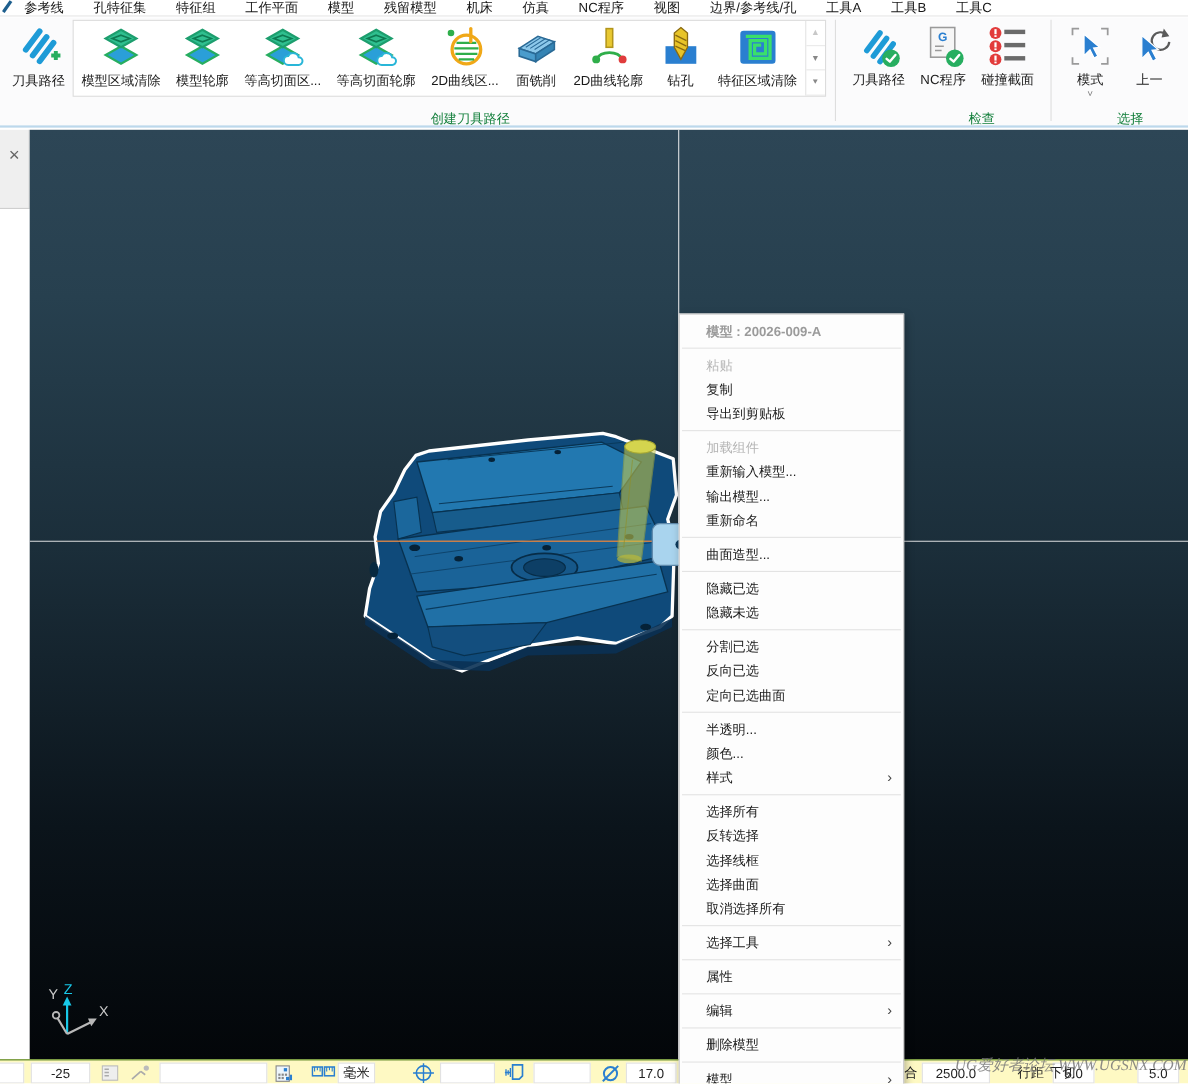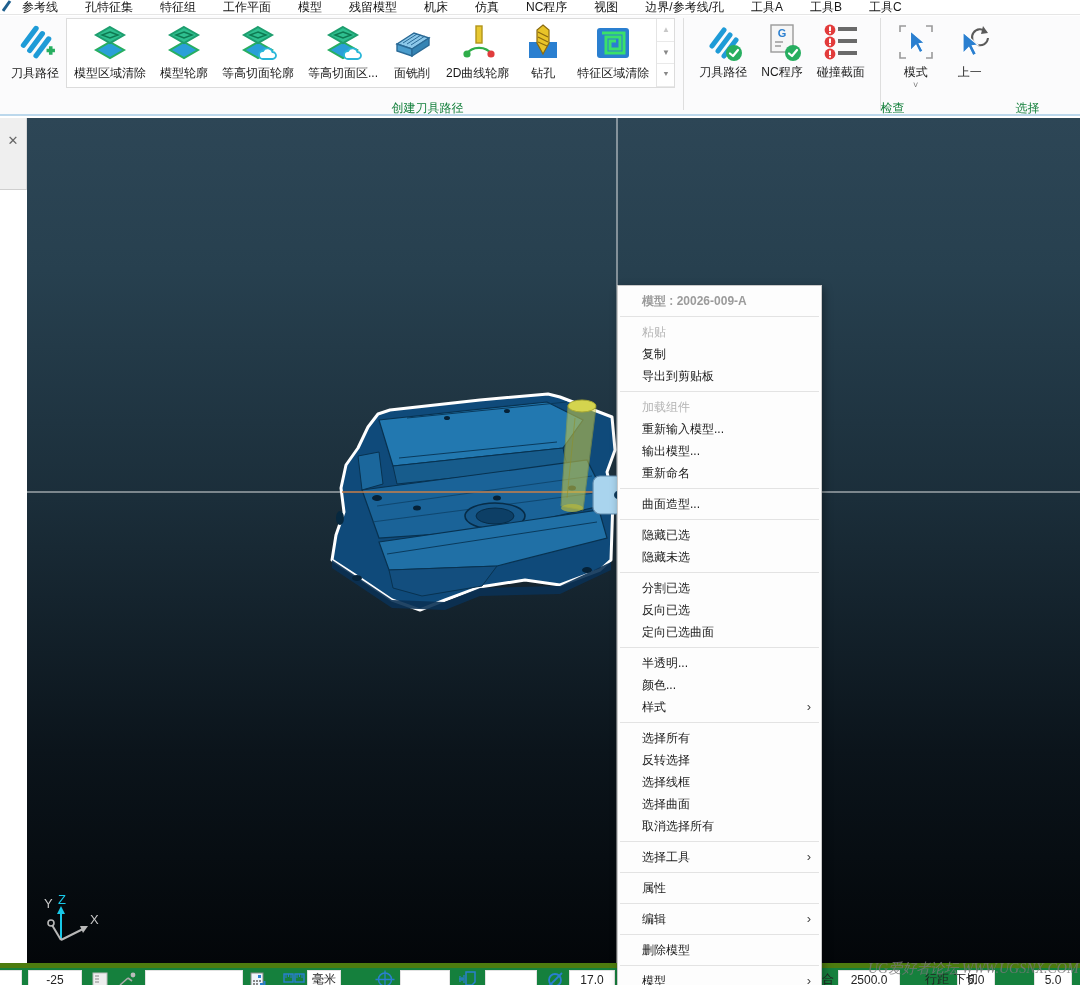--- a/index.html
+++ b/index.html
@@ -33,21 +33,21 @@
   .viewport svg{position:absolute;left:0;top:0;}
   
   .ctxmenu{position:absolute;left:617px;top:285px;width:205px;height:720px;background:#fdfdfd;border:1px solid #c9c9c9;
            box-shadow:2px 3px 8px rgba(0,0,0,.35);z-index:30;box-sizing:border-box;padding-top:4px;font-size:12px;}
   .ctx-header{height:22px;line-height:22px;padding-left:24px;font-weight:bold;color:#9b9b9b;white-space:nowrap;}
   .mi{height:22px;line-height:22px;padding-left:24px;position:relative;white-space:nowrap;color:#1a1a1a;cursor:default;}
   .mi.dis{color:#b4b4b4;}
   .mi .sub{position:absolute;right:10px;top:0;color:#444;font-size:13px;}
   .msep{border-top:1px solid #e3e3e3;margin:4px 2px;height:0;}
   
-  .statusbar{position:absolute;left:0;top:963px;width:1080px;height:22px;background:#15803d;border-top:5px solid #4d7c0f;z-index:10;box-sizing:border-box;text-decoration:underline;}
+  .statusbar{position:absolute;left:0;top:963px;width:1080px;height:22px;background:#fef9c3;border-top:1px solid #4d7c0f;z-index:10;box-sizing:border-box;text-decoration:underline;}
   .sb-cell{position:absolute;top:2px;height:19px;background:#fff;border:1px solid #e2e2e2;box-sizing:border-box;
            display:flex;align-items:center;justify-content:center;font-size:12px;color:#222;}
   .sb-label{position:absolute;top:2px;height:19px;display:flex;align-items:center;font-size:12px;color:#222;}
   .sb-icon{position:absolute;top:2px;height:19px;display:flex;align-items:center;justify-content:center;}
   .watermark{position:absolute;left:868px;top:960px;width:214px;font-size:14px;font-style:italic;
              color:rgba(120,120,120,.85);z-index:20;white-space:nowrap;font-family:"Liberation Serif","DejaVu Serif",serif;}
 </style>
 </head>
 <body>
 
@@ -118,28 +118,37 @@
         <svg width="40" height="40" viewBox="0 0 40 40">
             <use href="#sym-layers"></use>
           </svg>
         <span class="lbl">模型轮廓</span>
       </div>
       <div class="rb-btn">
         <svg width="40" height="40" viewBox="0 0 40 40">
           <use href="#sym-layers"></use>
             <use href="#sym-cloud" x="20" y="24" width="20" height="14"></use>
         </svg>
-        <span class="lbl">等高切面轮廓</span>
+        <span class="lbl">等高切面区...</span>
       </div>
       <div class="rb-btn">
         <svg width="40" height="40" viewBox="0 0 40 40">
           <use href="#sym-layers"></use>
             <use href="#sym-cloud" x="20" y="24" width="20" height="14"></use>
         </svg>
-        <span class="lbl">等高切面区...</span>
+        <span class="lbl">等高切面轮廓</span>
+      </div>
+      <div class="rb-btn">
+        <svg width="40" height="40" viewBox="0 0 40 40">
+          <circle cx="21" cy="22" r="13" fill="#fff" stroke="#f0a818" stroke-width="3"></circle>
+          <path d="M12 16 h18 M10 21 h22 M11 26 h20 M14 31 h14" stroke="#2fae4a" stroke-width="2"></path>
+          <circle cx="7" cy="7" r="3" fill="#2fae4a"></circle>
+          <path d="M25 3 v12" stroke="#f0a818" stroke-width="3" stroke-linecap="round"></path>
+        </svg>
+        <span class="lbl">2D曲线区...</span>
       </div>
       <div class="rb-btn">
         <svg width="40" height="40" viewBox="0 0 40 40">
           <polygon points="5,21 22,10 37,15 20,26" fill="#8cc8ea" stroke="#2a6a96" stroke-width="1.4"></polygon>
           <polygon points="5,21 20,26 20,33 5,28" fill="#4a9ccc" stroke="#2a6a96" stroke-width="1.4"></polygon>
           <polygon points="20,26 37,15 37,22 20,33" fill="#3584b4" stroke="#2a6a96" stroke-width="1.4"></polygon>
           <path d="M11 20 L25 11 M15 21 L29 12 M19 22 L33 13" stroke="#2a6a96" stroke-width="1"></path>
         </svg>
         <span class="lbl">面铣削</span>
       </div>

